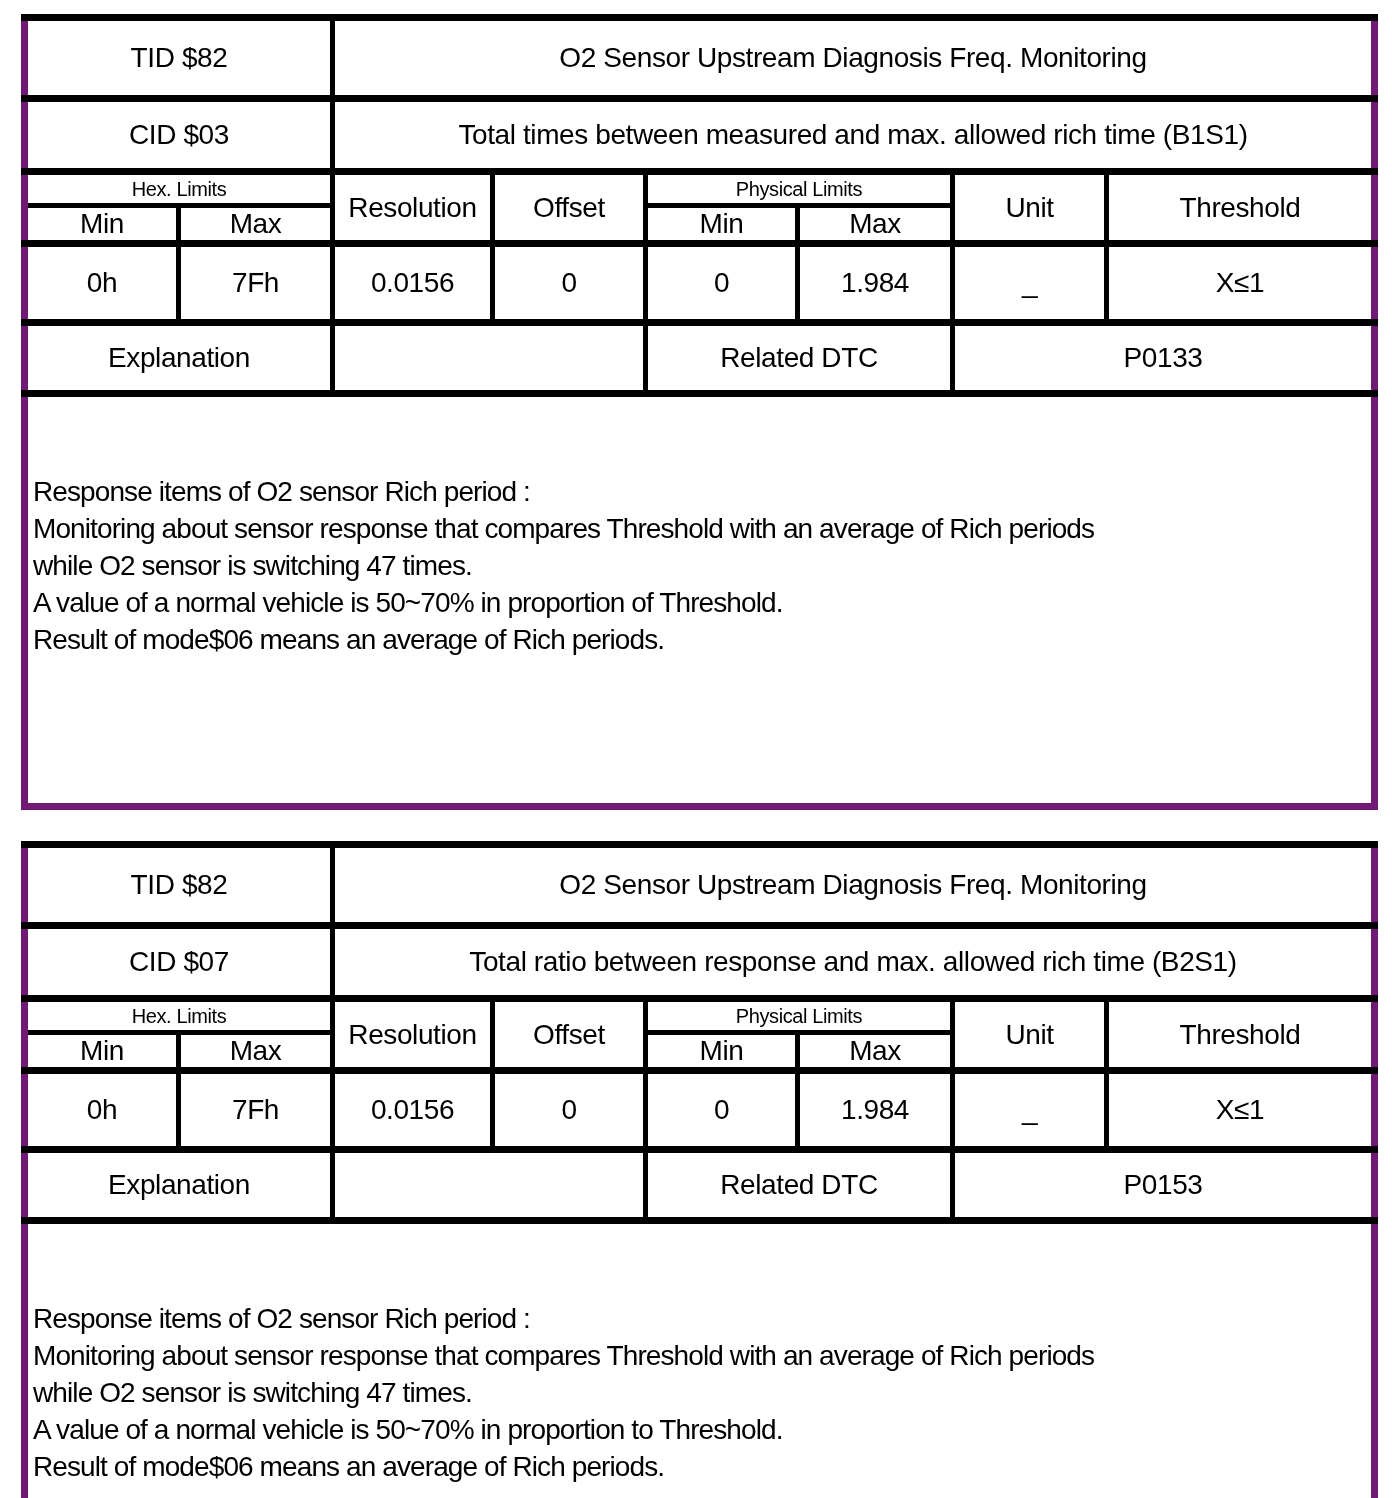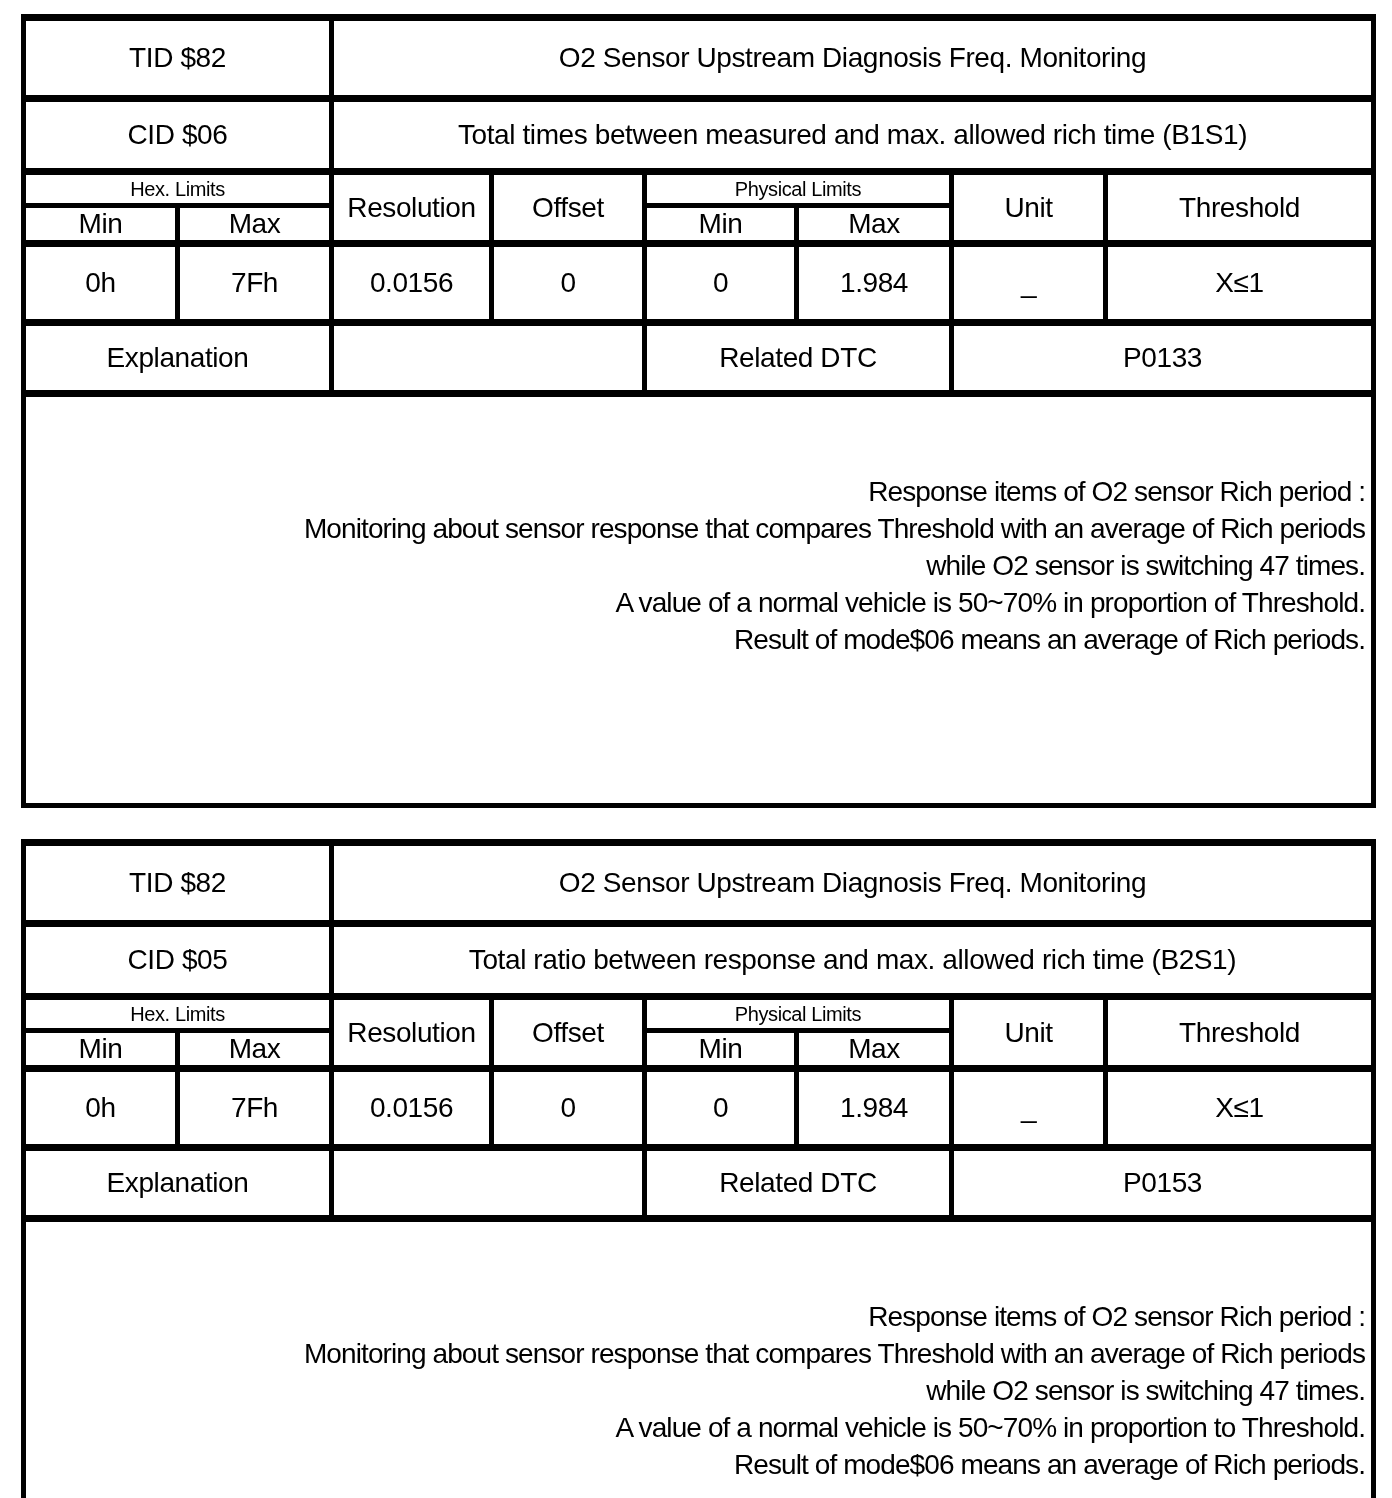--- a/index.html
+++ b/index.html
@@ -19,21 +19,21 @@
     width: 1392px;
     height: 1498px;
     background: #ffffff;
   }
   table.spec-table {
     border-collapse: collapse;
     table-layout: fixed;
     width: 1350px;
     margin-left: 21px;
     background: #ffffff;
-    border: 5px solid #701a75;
+    border: 7px solid #701a75;
   }
   table.spec-table.first {
     margin-top: 14px;
   }
   table.spec-table.second {
     margin-top: 31px;
   }
   td {
     border: 5px solid #000000;
     text-align: center;
@@ -57,21 +57,20 @@
   td.body-cell {
     text-align: left;
     vertical-align: top;
     padding: 76px 6px 0 5px;
   }
   .exp-line {
     font-size: 28px;
     line-height: 37px;
     letter-spacing: -0.9px;
     white-space: nowrap;
-    text-align: right;
   }
   td.hdr-span { font-size: 20px; }
 </style>
 </head>
 <body>
 
 <div class="page">
 
   <table class="spec-table first">
     <colgroup>
@@ -83,21 +82,21 @@
         <col style="width:155px">
       <col style="width:154px">
         <col style="width:268px">
     </colgroup>
     <tbody>
         <tr class="r-tid r-major">
       <td colspan="2">TID $82</td>
       <td colspan="6">O2 Sensor Upstream Diagnosis Freq. Monitoring</td>
     </tr>
     <tr class="r-cid r-major">
-      <td colspan="2">CID $06</td>
+      <td colspan="2">CID $03</td>
       <td colspan="6">Total times between measured and max. allowed rich time (B1S1)</td>
     </tr>
     <tr class="r-h1 r-major">
       <td colspan="2" class="hdr-span">Hex. Limits</td>
       <td rowspan="2">Resolution</td>
       <td rowspan="2">Offset</td>
       <td colspan="2" class="hdr-span">Physical Limits</td>
       <td rowspan="2">Unit</td>
       <td rowspan="2">Threshold</td>
     </tr>
@@ -145,21 +144,21 @@
         <col style="width:155px">
       <col style="width:154px">
         <col style="width:268px">
     </colgroup>
     <tbody>
         <tr class="r-tid r-major">
       <td colspan="2">TID $82</td>
       <td colspan="6">O2 Sensor Upstream Diagnosis Freq. Monitoring</td>
     </tr>
     <tr class="r-cid r-major">
-      <td colspan="2">CID $05</td>
+      <td colspan="2">CID $07</td>
       <td colspan="6">Total ratio between response and max. allowed rich time (B2S1)</td>
     </tr>
     <tr class="r-h1 r-major">
       <td colspan="2" class="hdr-span">Hex. Limits</td>
       <td rowspan="2">Resolution</td>
       <td rowspan="2">Offset</td>
       <td colspan="2" class="hdr-span">Physical Limits</td>
       <td rowspan="2">Unit</td>
       <td rowspan="2">Threshold</td>
     </tr>

